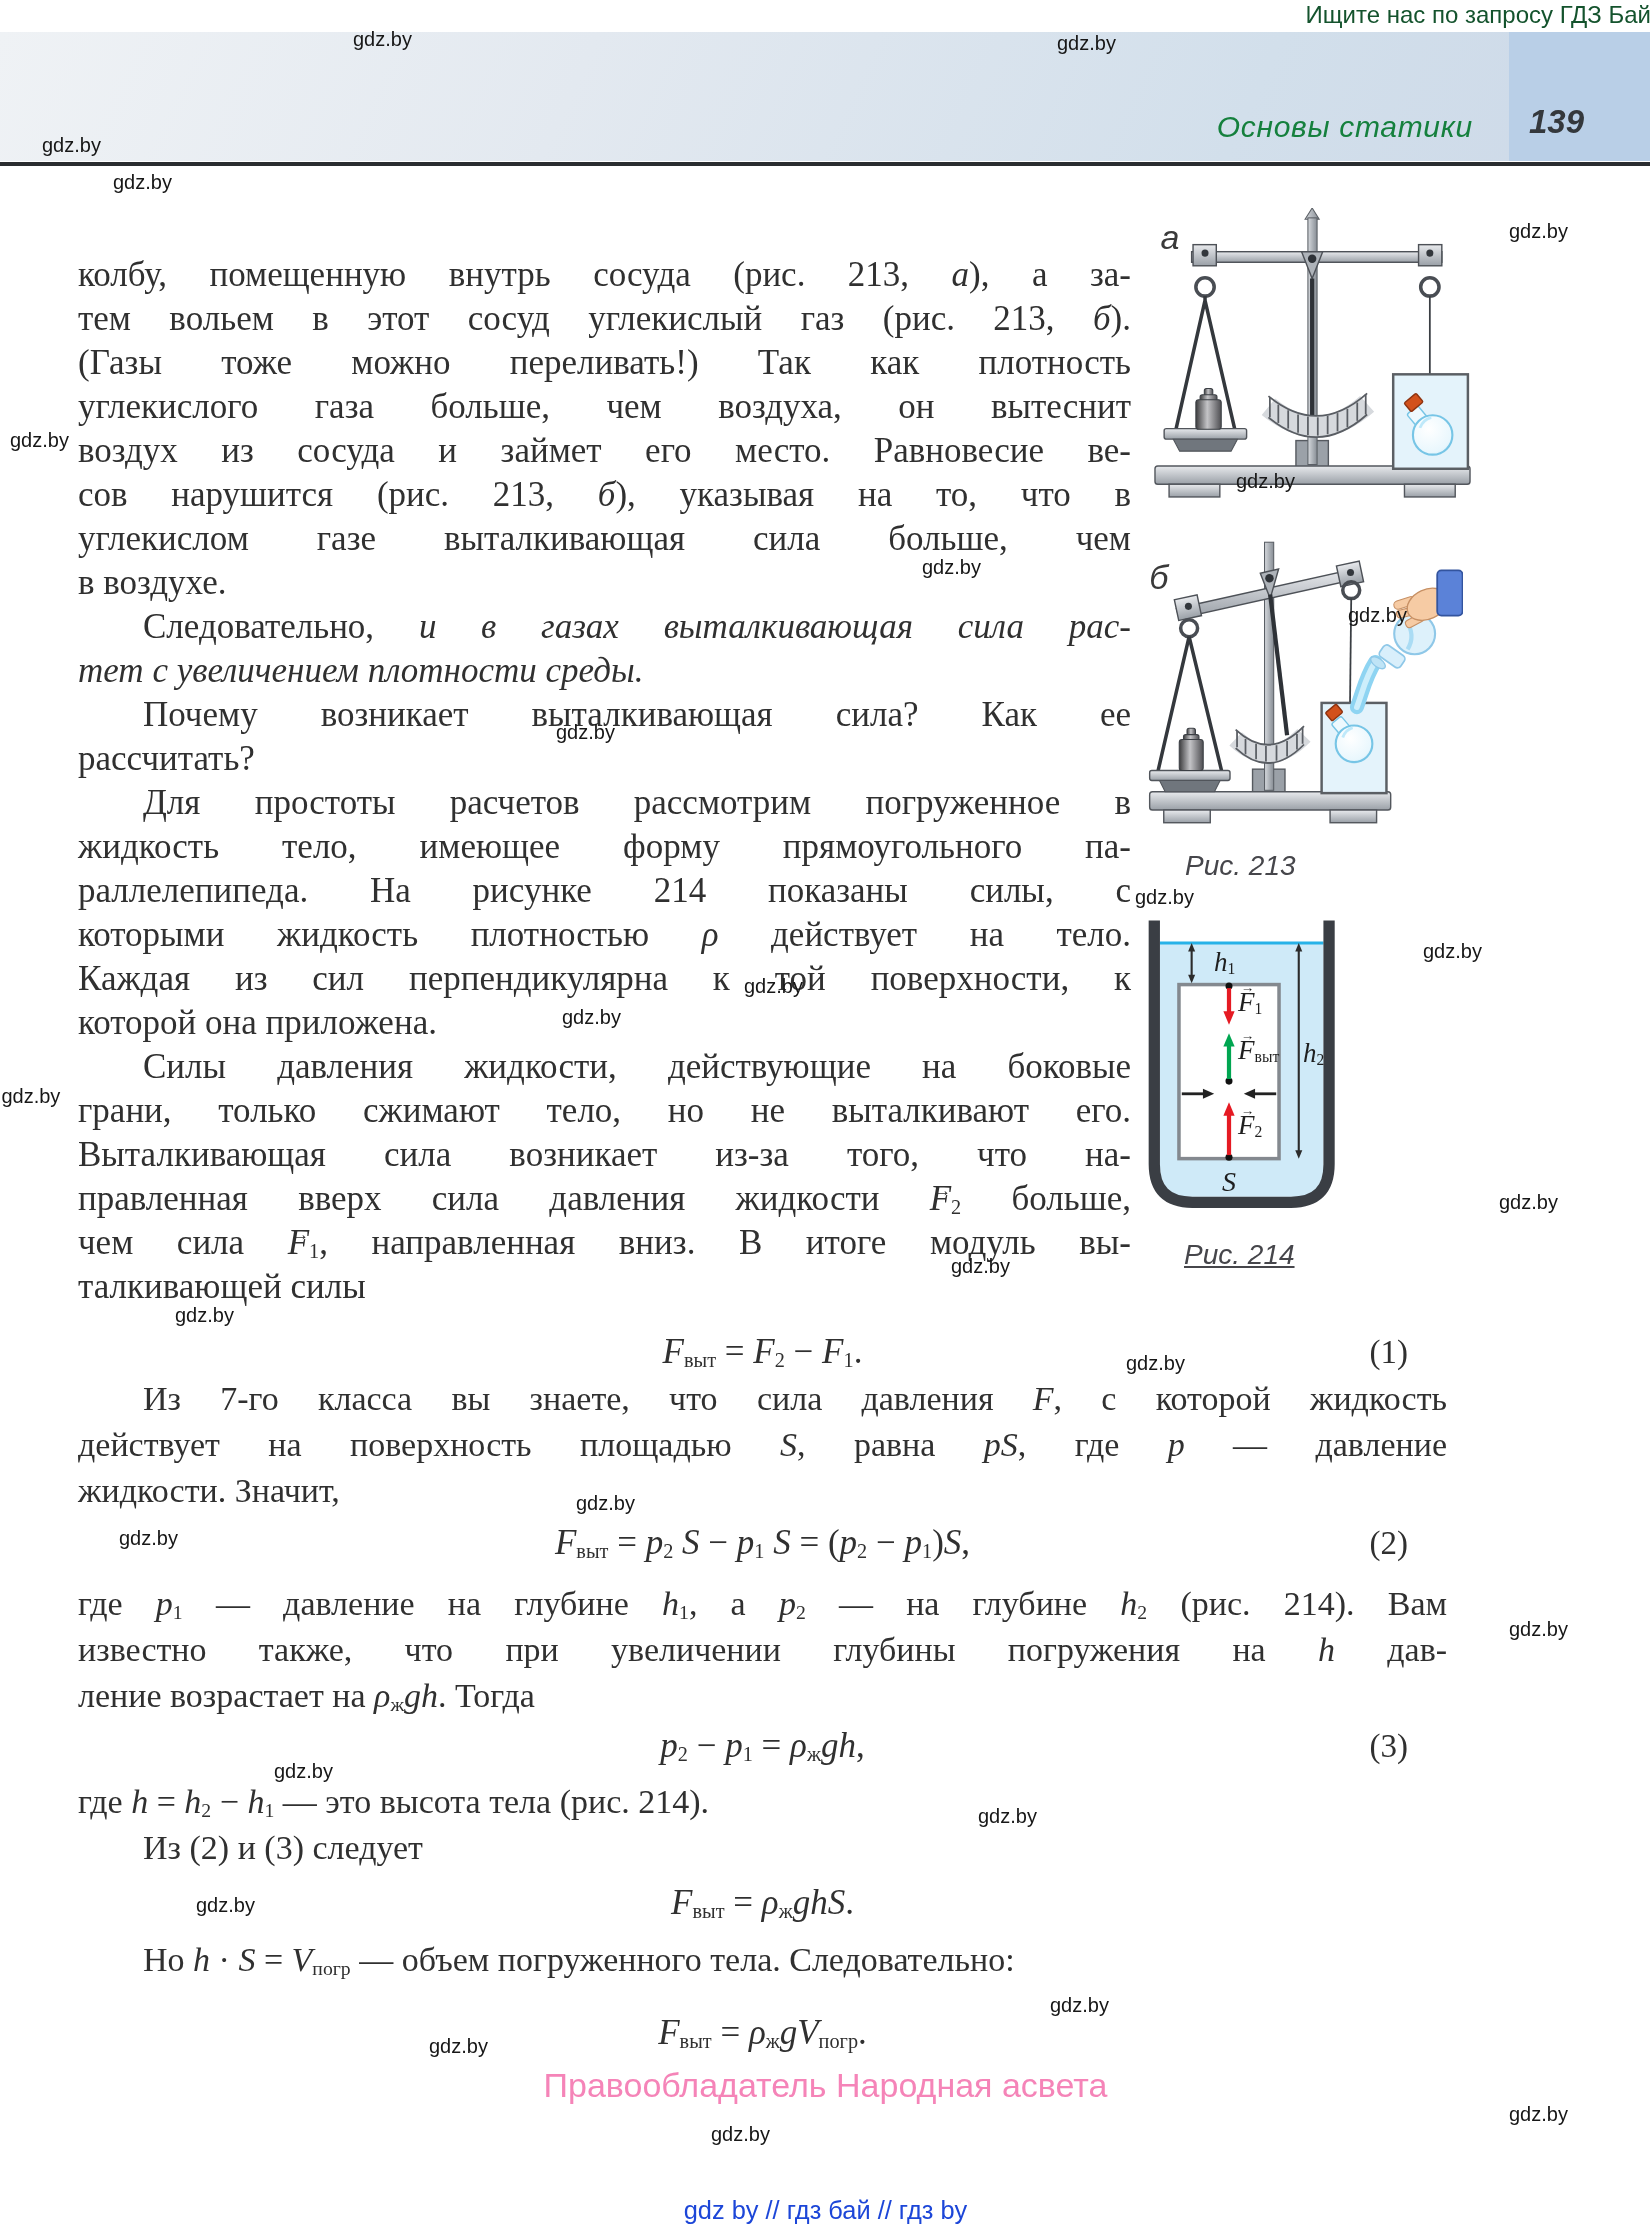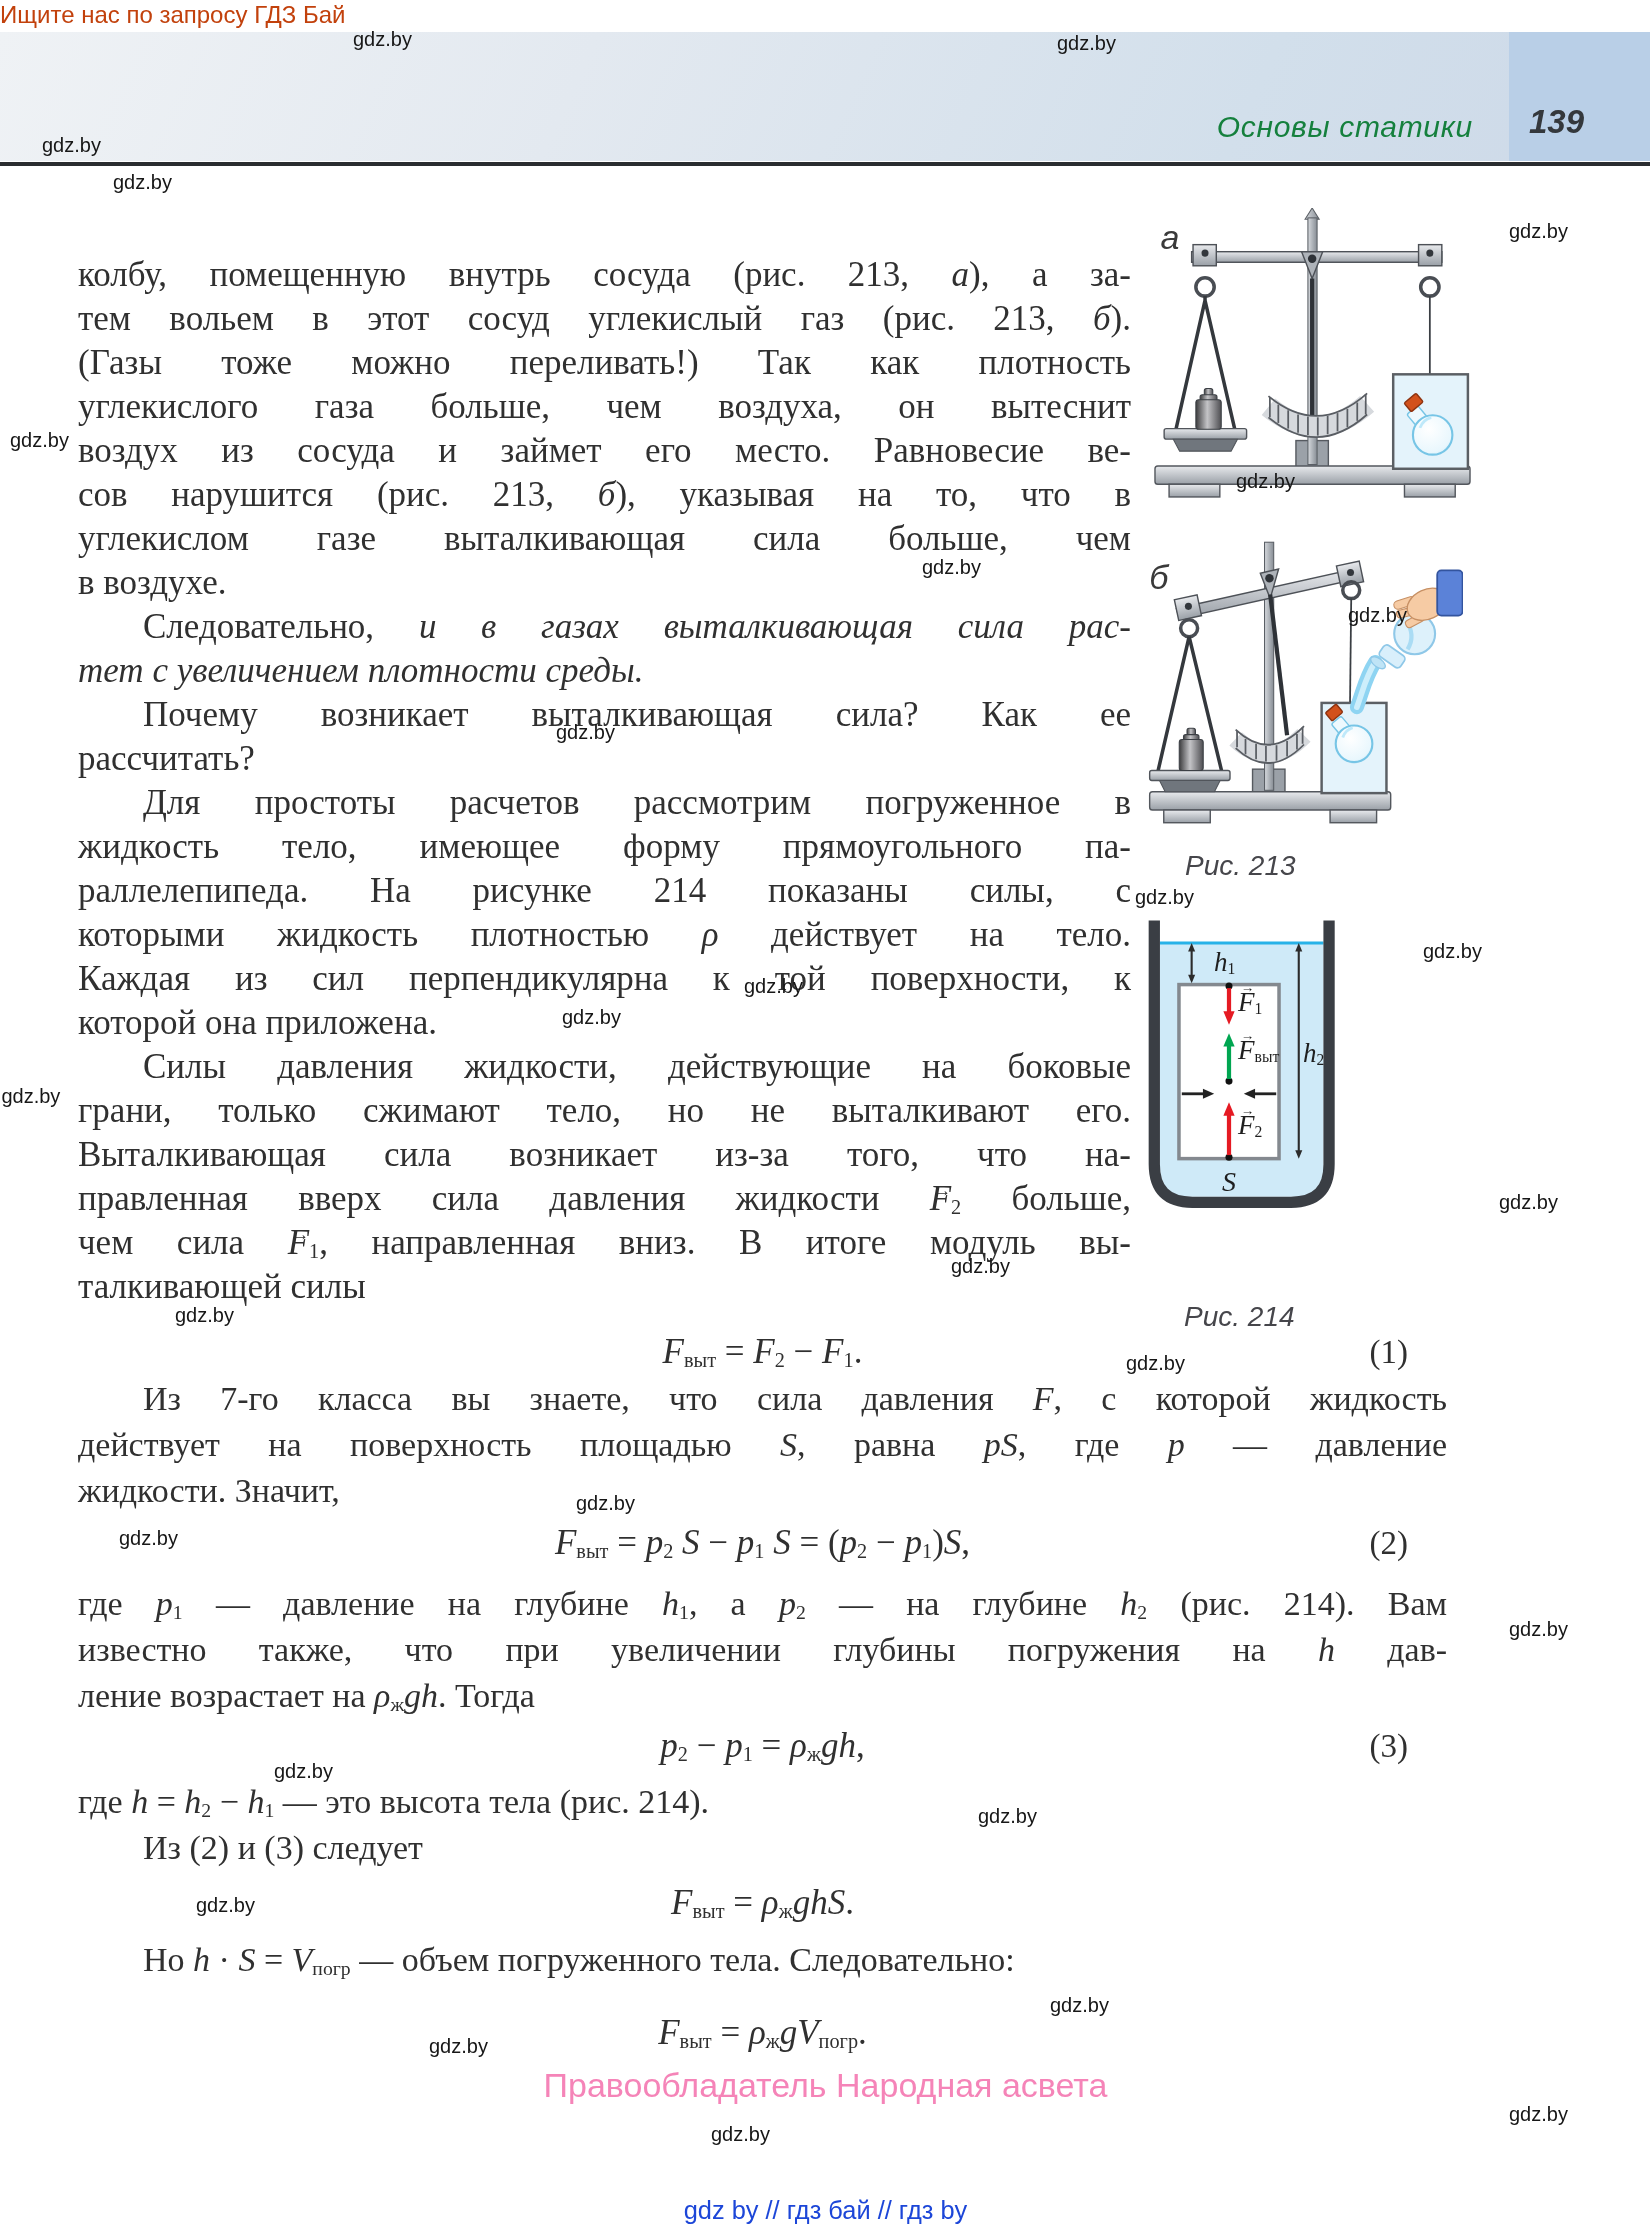--- a/index.html
+++ b/index.html
@@ -1,21 +1,21 @@
 <!DOCTYPE html>
 <html style="font-size:11.3px"><head>
 <meta charset="utf-8">
 <style>
   html,body{margin:0;padding:0;background:#888;}
   #page{position:relative;width:1651px;height:2239px;background:#ffffff;
         font-family:"Liberation Serif",serif;color:#303030;overflow:hidden;margin:0 auto;}
   .abs{position:absolute;}
   
-  #banner{position:absolute;top:1.4px;left:0;width:100%;text-align:left;
-          font-family:"Liberation Sans",sans-serif;font-size:24px;color:#c2410c;}
+  #banner{position:absolute;top:1.4px;left:0;width:100%;text-align:right;
+          font-family:"Liberation Sans",sans-serif;font-size:24px;color:#14532d;}
   #band{position:absolute;top:32px;left:0;width:100%;height:129px;
         background:linear-gradient(115deg,#eff2f5 0%,#e3e9f0 35%,#d2dfeb 75%,#cdd9e8 100%);}
   #pagebox{position:absolute;top:32px;left:1509px;width:142px;height:129px;background:#b9cfe7;}
   #pagebox span{position:absolute;left:20px;bottom:20px;font-family:"Liberation Sans",sans-serif;
         font-style:italic;font-weight:bold;font-size:33px;color:#34383c;margin-top:28px;}
   #htitle{position:absolute;top:110px;right:178px;font-family:"Liberation Sans",sans-serif;
         font-style:italic;font-size:30px;color:#15803d;letter-spacing:0.7px;}
   #rule{position:absolute;top:162px;left:0;width:100%;height:3.5px;background:#2a2d30;}
   
   .wm{position:absolute;font-family:"Liberation Sans",sans-serif;font-size:20px;color:#171717;white-space:nowrap;}
@@ -40,21 +40,21 @@
   
   .formula{position:absolute;left:78px;width:1369px;text-align:center;height:54px;line-height:54px;font-size:35px;}
   #f1{top:1325px;} #f2{top:1516px;} #f3{top:1719px;} #f4{top:1876px;} #f5{top:2006px;}
   .fnum{position:absolute;right:39px;top:0;font-size:33px;}
   
   #figa{left:1145px;top:208px;width:335px;height:296px;}
   #figb{left:1145px;top:538px;width:318px;height:296px;}
   #fig214{left:1142px;top:912px;width:205px;height:303px;}
   .figcap{position:absolute;font-family:"Liberation Sans",sans-serif;font-style:italic;
           font-size:28px;color:#46464b;margin-left:35px;}
-  #cap213{left:1150px;top:850px;} #cap214{left:1149px;top:1301px;}
+  #cap213{left:1150px;top:850px;} #cap214{left:1149px;top:1239px;text-decoration:underline;}
   .figlabel{position:absolute;font-family:"Liberation Sans",sans-serif;font-style:italic;
           font-size:34px;color:#3a3a3a;}
   #figa .figlabel{left:15.5px;top:10px;} #figb .figlabel{left:4.2px;top:20px;}
   .f14{position:absolute;font-size:27px;color:#1f1f1f;white-space:nowrap;}
   #l-h1{left:72px;top:35px;} #l-h2{left:161px;top:126px;}
   #l-F1{left:96px;top:75px;} #l-Fb{left:96px;top:123px;} #l-F2{left:96px;top:198px;}
   #l-S{left:80px;top:254px;font-size:28px;}
   
   #pink{position:absolute;top:2066px;left:0;width:100%;text-align:center;
         font-family:"Liberation Sans",sans-serif;font-size:34px;color:#f584b8;}

